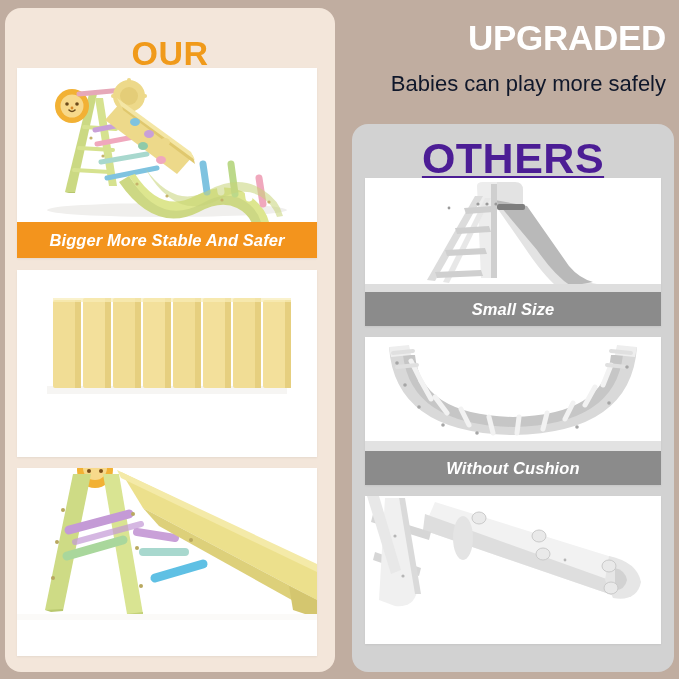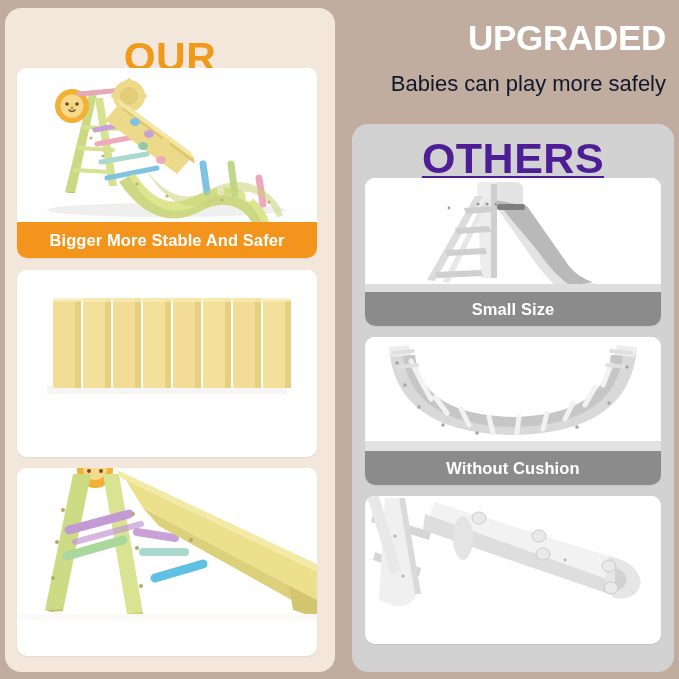--- a/index.html
+++ b/index.html
@@ -55,39 +55,40 @@
 
   .panel-title {
     position: absolute;
     left: 0; width: 100%;
     text-align: center;
     font-weight: bold;
     white-space: nowrap;
   }
   .title-our {
     top: 26px;
-    font-size: 41px;
+    font-size: 34px;
     color: #f09a1a;
     letter-spacing: 0.5px;
   }
   .title-others {
     top: 10px;
     font-size: 43px;
     color: #4c1d95;
     letter-spacing: 0.5px;
     text-decoration: underline;
   }
 
   
   .card {
     position: absolute;
-    border-radius: 10px;
+    border-radius: 0;
     overflow: hidden;
     background: #ffffff;
     box-shadow: 0 1px 2px rgba(0,0,0,0.06);
+    font-style: italic;
   }
   .card-photo {
     position: absolute;
     left: 0; top: 0; right: 0;
     background: #ffffff;
     overflow: hidden;
   }
   .card-photo svg { display: block; width: 100%; height: 100%; }
 
   .caption {

